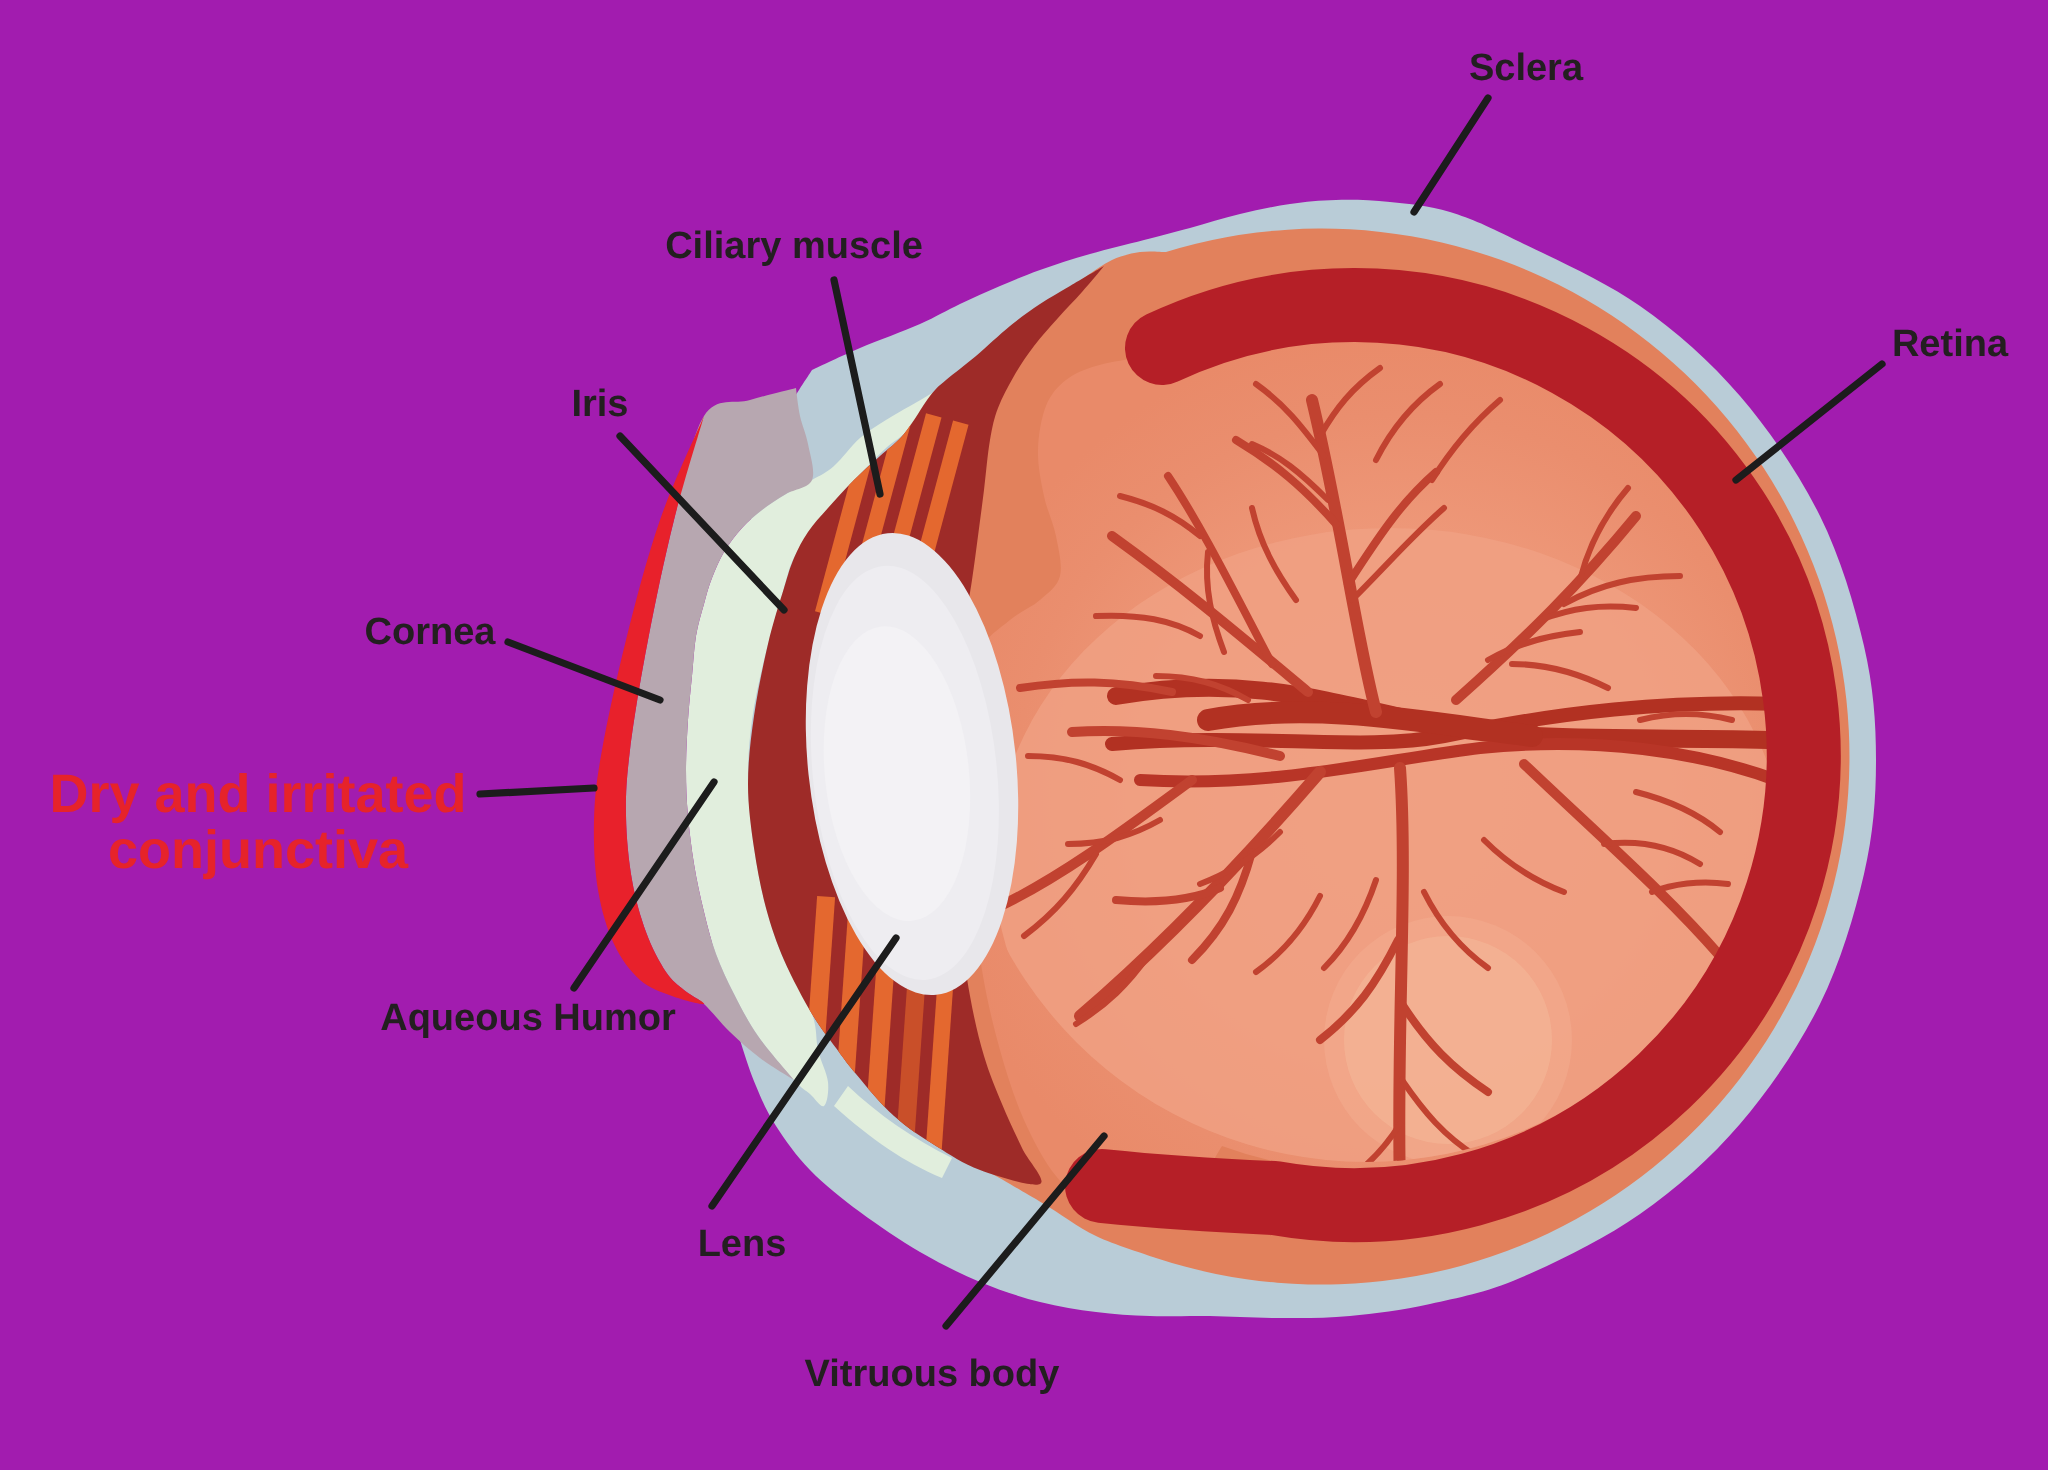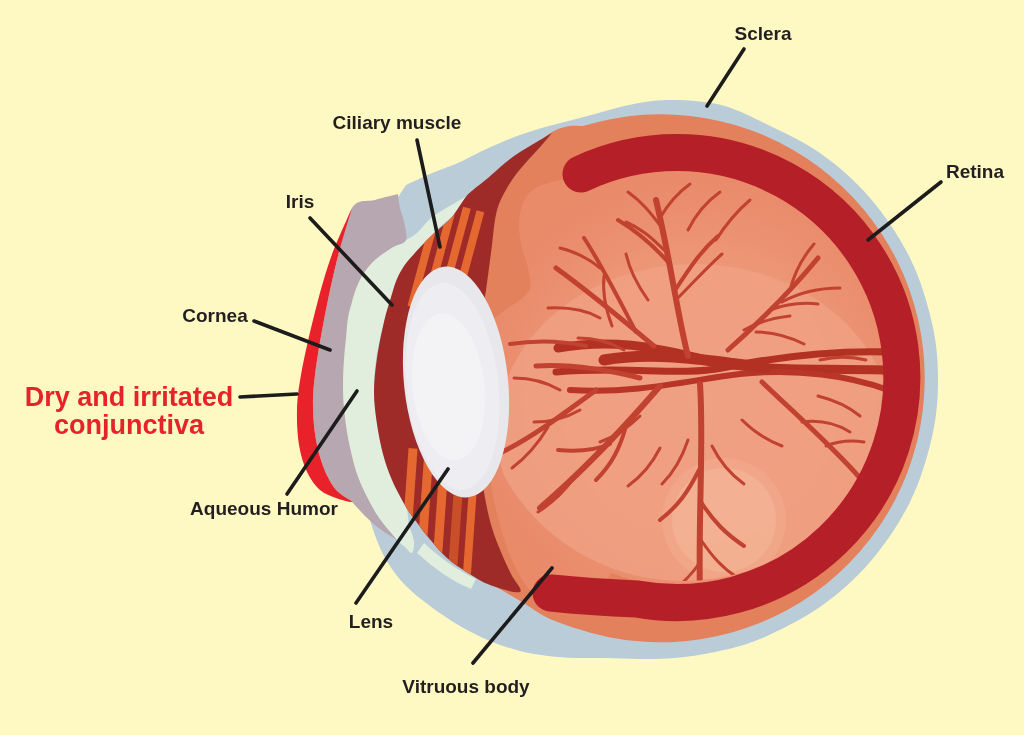--- a/index.html
+++ b/index.html
@@ -1,16 +1,16 @@
 <!DOCTYPE html>
 <html><head>
 <meta charset="utf-8">
 <style>
 html,body{margin:0;padding:0;background:#fff;}
-#stage{position:relative;width:1024px;height:735px;overflow:hidden;background:#fef9c3;font-family:"Liberation Sans",sans-serif;}
+#stage{position:relative;width:1024px;height:735px;overflow:hidden;background:#a21caf;font-family:"Liberation Sans",sans-serif;}
 </style>
 </head>
 <body>
 <div id="stage">
 <svg width="1024" height="735" viewBox="0 0 1024 735">
 <defs>
   <radialGradient id="vitg" gradientUnits="userSpaceOnUse" cx="700" cy="400" r="235">
     <stop offset="0%" stop-color="#f1a184"></stop>
     <stop offset="50%" stop-color="#ef9a7b"></stop>
     <stop offset="82%" stop-color="#ea8e6e"></stop>

